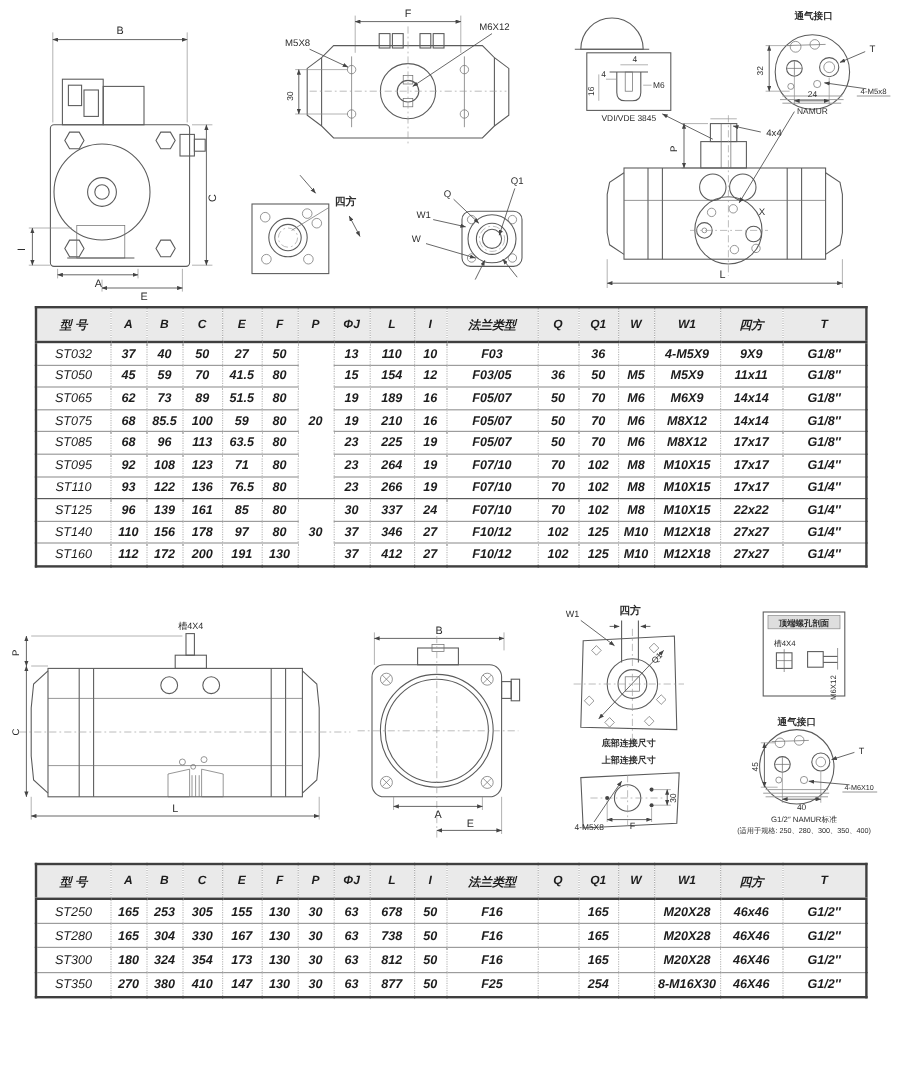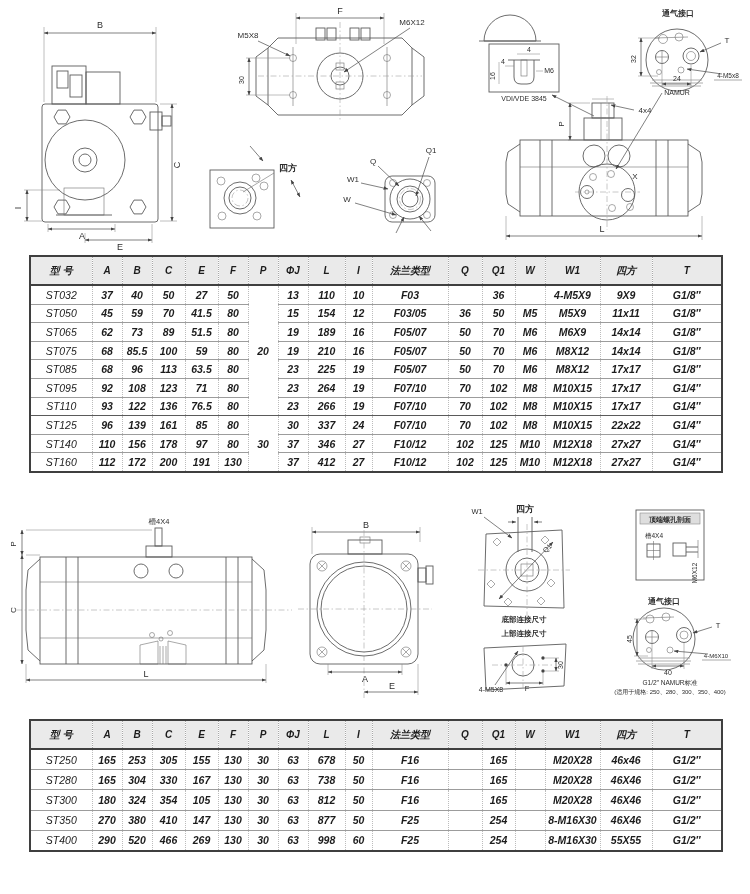--- a/index.html
+++ b/index.html
@@ -730,21 +730,21 @@
           <td></td>
           <td>M20X28</td>
           <td>46X46</td>
           <td>G1/2″</td>
         </tr>
         <tr>
           <td class="model">ST300</td>
           <td>180</td>
           <td>324</td>
           <td>354</td>
-          <td>105</td>
+          <td>173</td>
           <td>130</td>
           <td>30</td>
           <td>63</td>
           <td>812</td>
           <td>50</td>
           <td>F16</td>
           <td></td>
           <td>165</td>
           <td></td>
           <td>M20X28</td>
@@ -763,35 +763,16 @@
           <td>877</td>
           <td>50</td>
           <td>F25</td>
           <td></td>
           <td>254</td>
           <td></td>
           <td>8-M16X30</td>
           <td>46X46</td>
           <td>G1/2″</td>
         </tr>
-        <tr>
-          <td class="model">ST400</td>
-          <td>290</td>
-          <td>520</td>
-          <td>466</td>
-          <td>269</td>
-          <td>130</td>
-          <td>30</td>
-          <td>63</td>
-          <td>998</td>
-          <td>60</td>
-          <td>F25</td>
-          <td></td>
-          <td>254</td>
-          <td></td>
-          <td>8-M16X30</td>
-          <td>55X55</td>
-          <td>G1/2″</td>
-        </tr>
       </tbody>
     </table>
 
 </div>
 
 </body></html>

